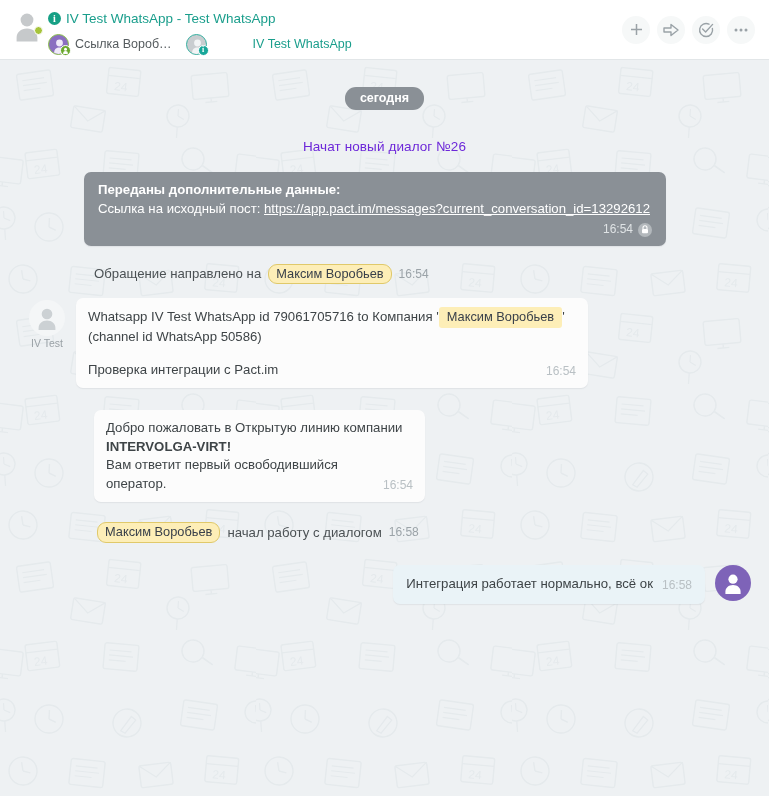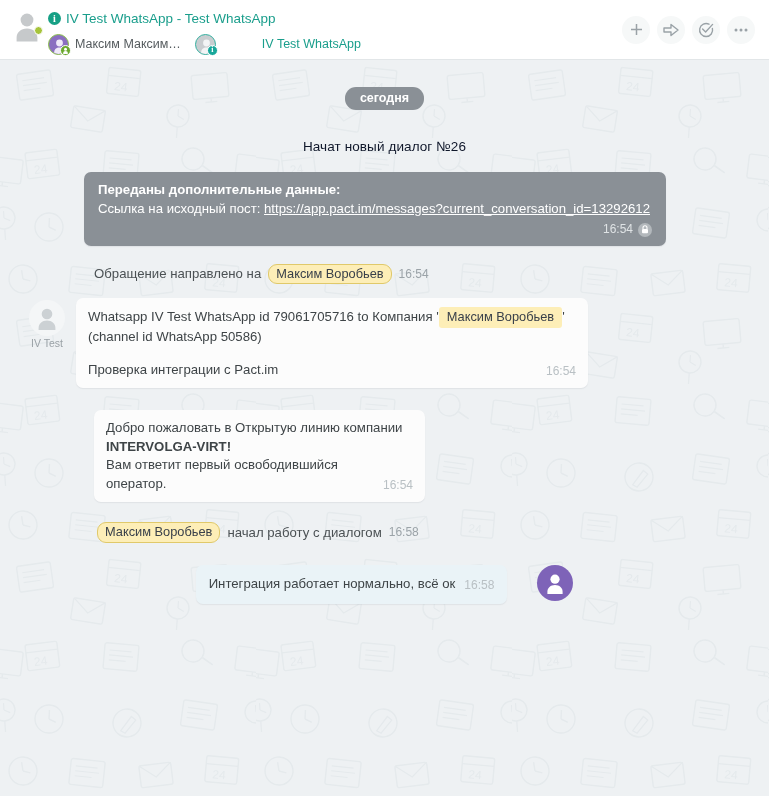--- a/index.html
+++ b/index.html
@@ -119,29 +119,29 @@
     background: #8a9096;
     color: #fff;
     font-size: 12.5px;
     font-weight: bold;
     border-radius: 11px;
     padding: 4px 15px 5px;
     margin-top: 9px;
   }
   .sys-line {
     text-align: center;
-    color: #0f172a;
+    color: #6d28d9;
     font-size: 13.5px;
     margin-top: 29px;
     letter-spacing: .1px;
   }
 
   
   .row { display: flex; margin-top: 14px; }
-  .row.right { justify-content: center; gap: 20px; }
+  .row.right { justify-content: flex-end; }
   .bubble {
     border-radius: 7px;
     padding: 9px 12px 8px;
     font-size: 13.2px;
     line-height: 1.42;
     color: #3e4447;
     position: relative;
     box-shadow: 0 1px 1px rgba(120,130,140,.13);
   }
   .bubble.white { background: #fcfcfc; }
@@ -320,21 +320,21 @@
                 <path d="M8.5 9.4c-3.2 0-5.3 2-5.3 4.6v2h10.6v-2c0-2.6-2.1-4.6-5.3-4.6z" fill="#efeaf8"></path>
               </svg>
             </div>
             <div class="mini-sub">
               <svg width="7" height="7" viewBox="0 0 7 7" aria-hidden="true">
                 <circle cx="3.5" cy="2.2" r="1.5" fill="#fff"></circle>
                 <path d="M3.5 4.1c-1.4 0-2.3.9-2.3 2v.8h4.6v-.8c0-1.1-.9-2-2.3-2z" fill="#fff"></path>
               </svg>
             </div>
           </div>
-          <div class="mini-name">Максим Максим…</div>
+          <div class="mini-name">Ссылка Вороб…</div>
 
           <div class="mini-av" style="margin-left:8px">
             <div class="mini-ring teal">
               <svg width="17" height="16" viewBox="0 0 17 16" aria-hidden="true">
                 <circle cx="8.5" cy="5" r="3.4" fill="#f2f4f5"></circle>
                 <path d="M8.5 9.4c-3.2 0-5.3 2-5.3 4.6v2h10.6v-2c0-2.6-2.1-4.6-5.3-4.6z" fill="#f2f4f5"></path>
               </svg>
             </div>
             <div class="mini-sub teal">
               <span>i</span>

